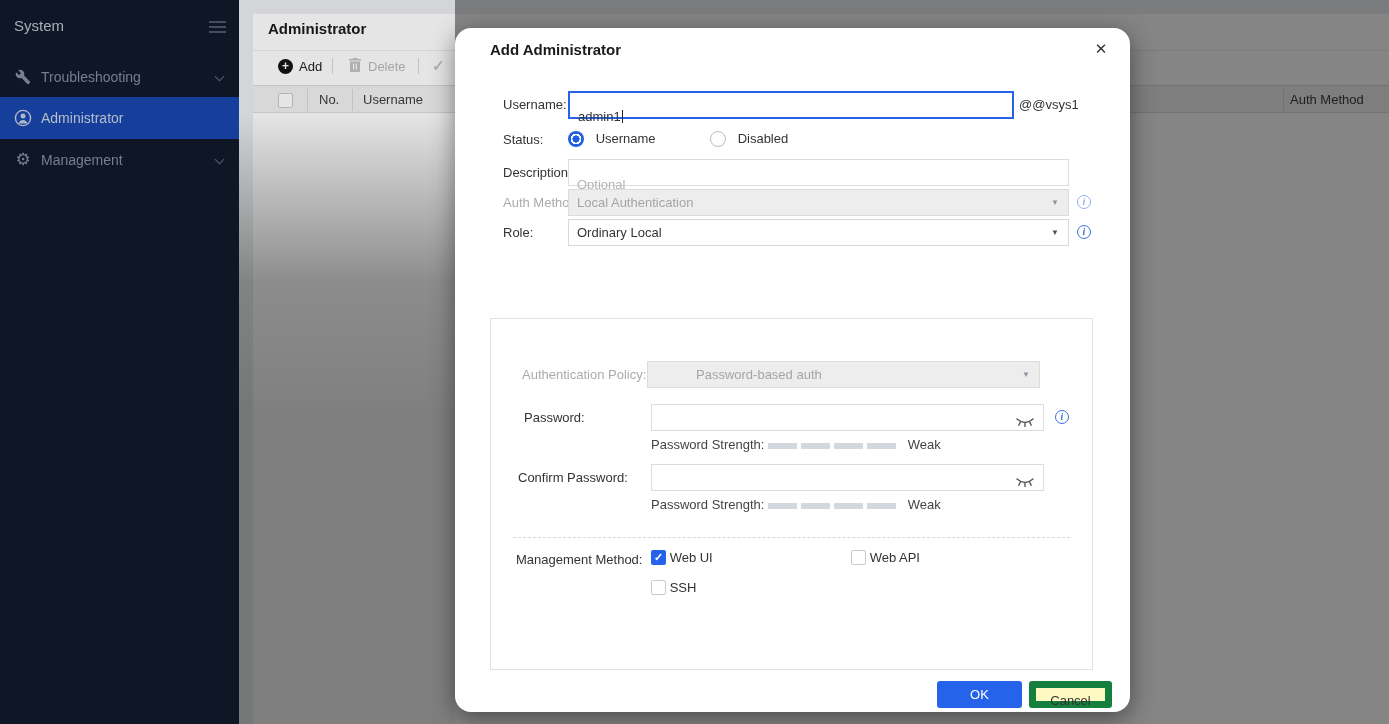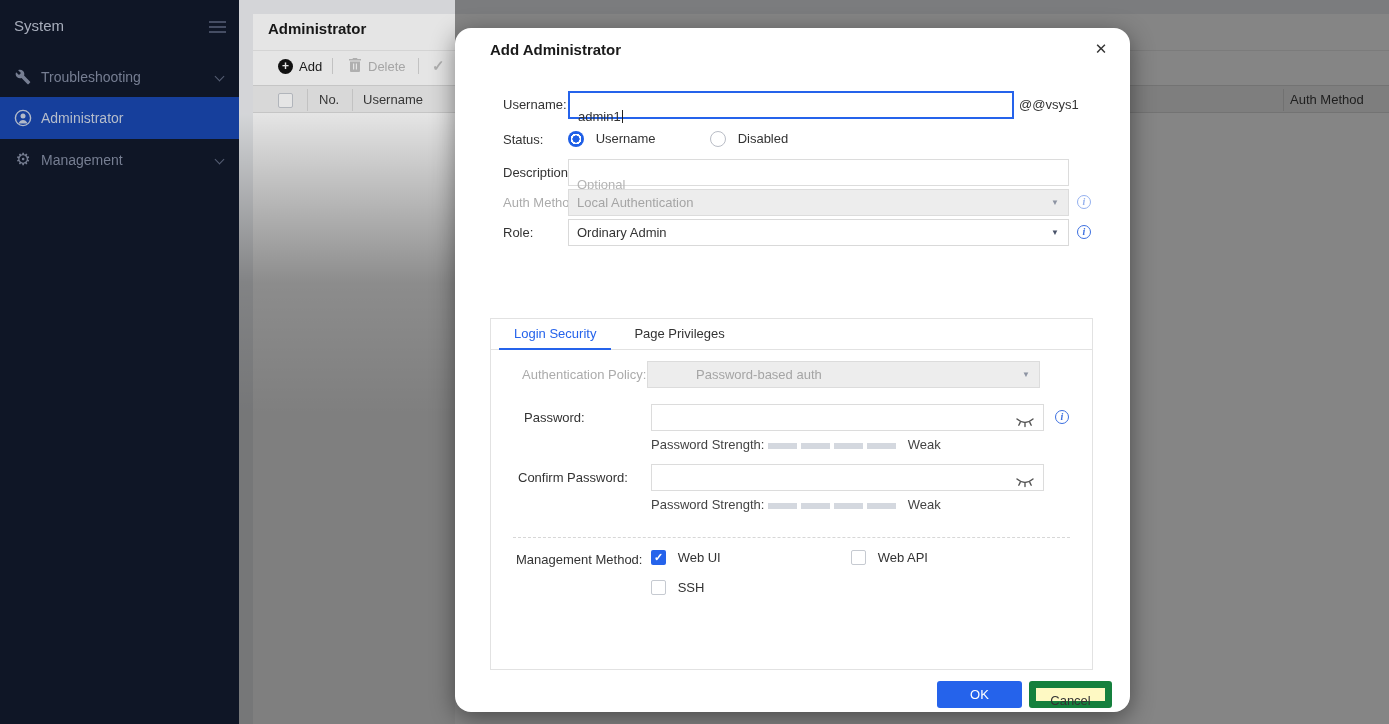--- a/index.html
+++ b/index.html
@@ -62,21 +62,21 @@
   .suffix { position:absolute; color:#333; }
 
   .radio { width:16px; height:16px; border-radius:50%; display:inline-block; vertical-align:middle; }
   .radio.sel-on { background:radial-gradient(circle at 50% 50%, #1f5fe6 0 3.5px, #fff 3.6px 5.4px, #1f5fe6 5.5px 8px); }
   .radio.sel-off { background:#fff; border:1px solid #b9bdc6; }
   .rlabel { margin-left:8px; vertical-align:middle; color:#333; }
 
   .cb { width:15px; height:15px; border-radius:2px; display:inline-block; vertical-align:middle; text-align:center; line-height:14px; }
   .cb.on { background:#2563eb; color:#fff; font-size:11px; font-weight:bold; }
   .cb.off { background:#fff; border:1px solid #c6cad1; }
-  .cb-label { margin-left:8px; vertical-align:middle; color:#333; }
+  .cb-label { vertical-align:middle; color:#333; }
 
   .info-ico { position:absolute; width:14px; height:14px; border:1px solid #3b6fe0; border-radius:50%; color:#3b6fe0;
               font-size:10px; font-family:"Liberation Serif", serif; font-style:italic; font-weight:bold;
               text-align:center; line-height:12px; }
   .info-ico.faded { opacity:0.55; }
 
   
   .tabpanel { position:absolute; left:35px; top:290px; width:603px; height:352px; border:1px solid #e2e2e2; }
   .tabbar { position:absolute; left:0; top:0; width:601px; height:31px; border-bottom:1px solid #e2e2e2; display:flex; }
   .tab { height:31px; line-height:30px; padding:0 15px; margin-left:8px; cursor:pointer; color:#333; }
@@ -201,30 +201,26 @@
 
     <div class="frm-label dis" style="top:167px;">Auth Method:</div>
     <div class="sel dis" style="left:113px; top:161px; width:501px;">
       <span>Local Authentication</span>
       <span class="sel-caret">▼</span>
     </div>
     <div class="info-ico faded" style="left:622px; top:167px;">i</div>
 
     <div class="frm-label" style="top:197px;">Role:</div>
     <div class="sel" style="left:113px; top:191px; width:501px;">
-      <span>Ordinary Admin</span>
+      <span>Ordinary Local</span>
       <span class="sel-caret">▼</span>
     </div>
     <div class="info-ico" style="left:622px; top:197px;">i</div>
 
     <div class="tabpanel">
-      <div class="tabbar">
-        <div class="tab active">Login Security</div>
-        <div class="tab">Page Privileges</div>
-      </div>
 
       <div class="frm-label dis" style="left:31px; top:48px;">Authentication Policy:</div>
       <div class="sel dis" style="left:156px; top:42px; width:393px;padding-left:48px;">
         <span>Password-based auth</span>
         <span class="sel-caret">▼</span>
       </div>
 
       <div class="frm-label" style="left:33px; top:91px;">Password:</div>
       <div class="inp" style="left:160px; top:85px; width:393px;">
         <span class="eye-ico">

